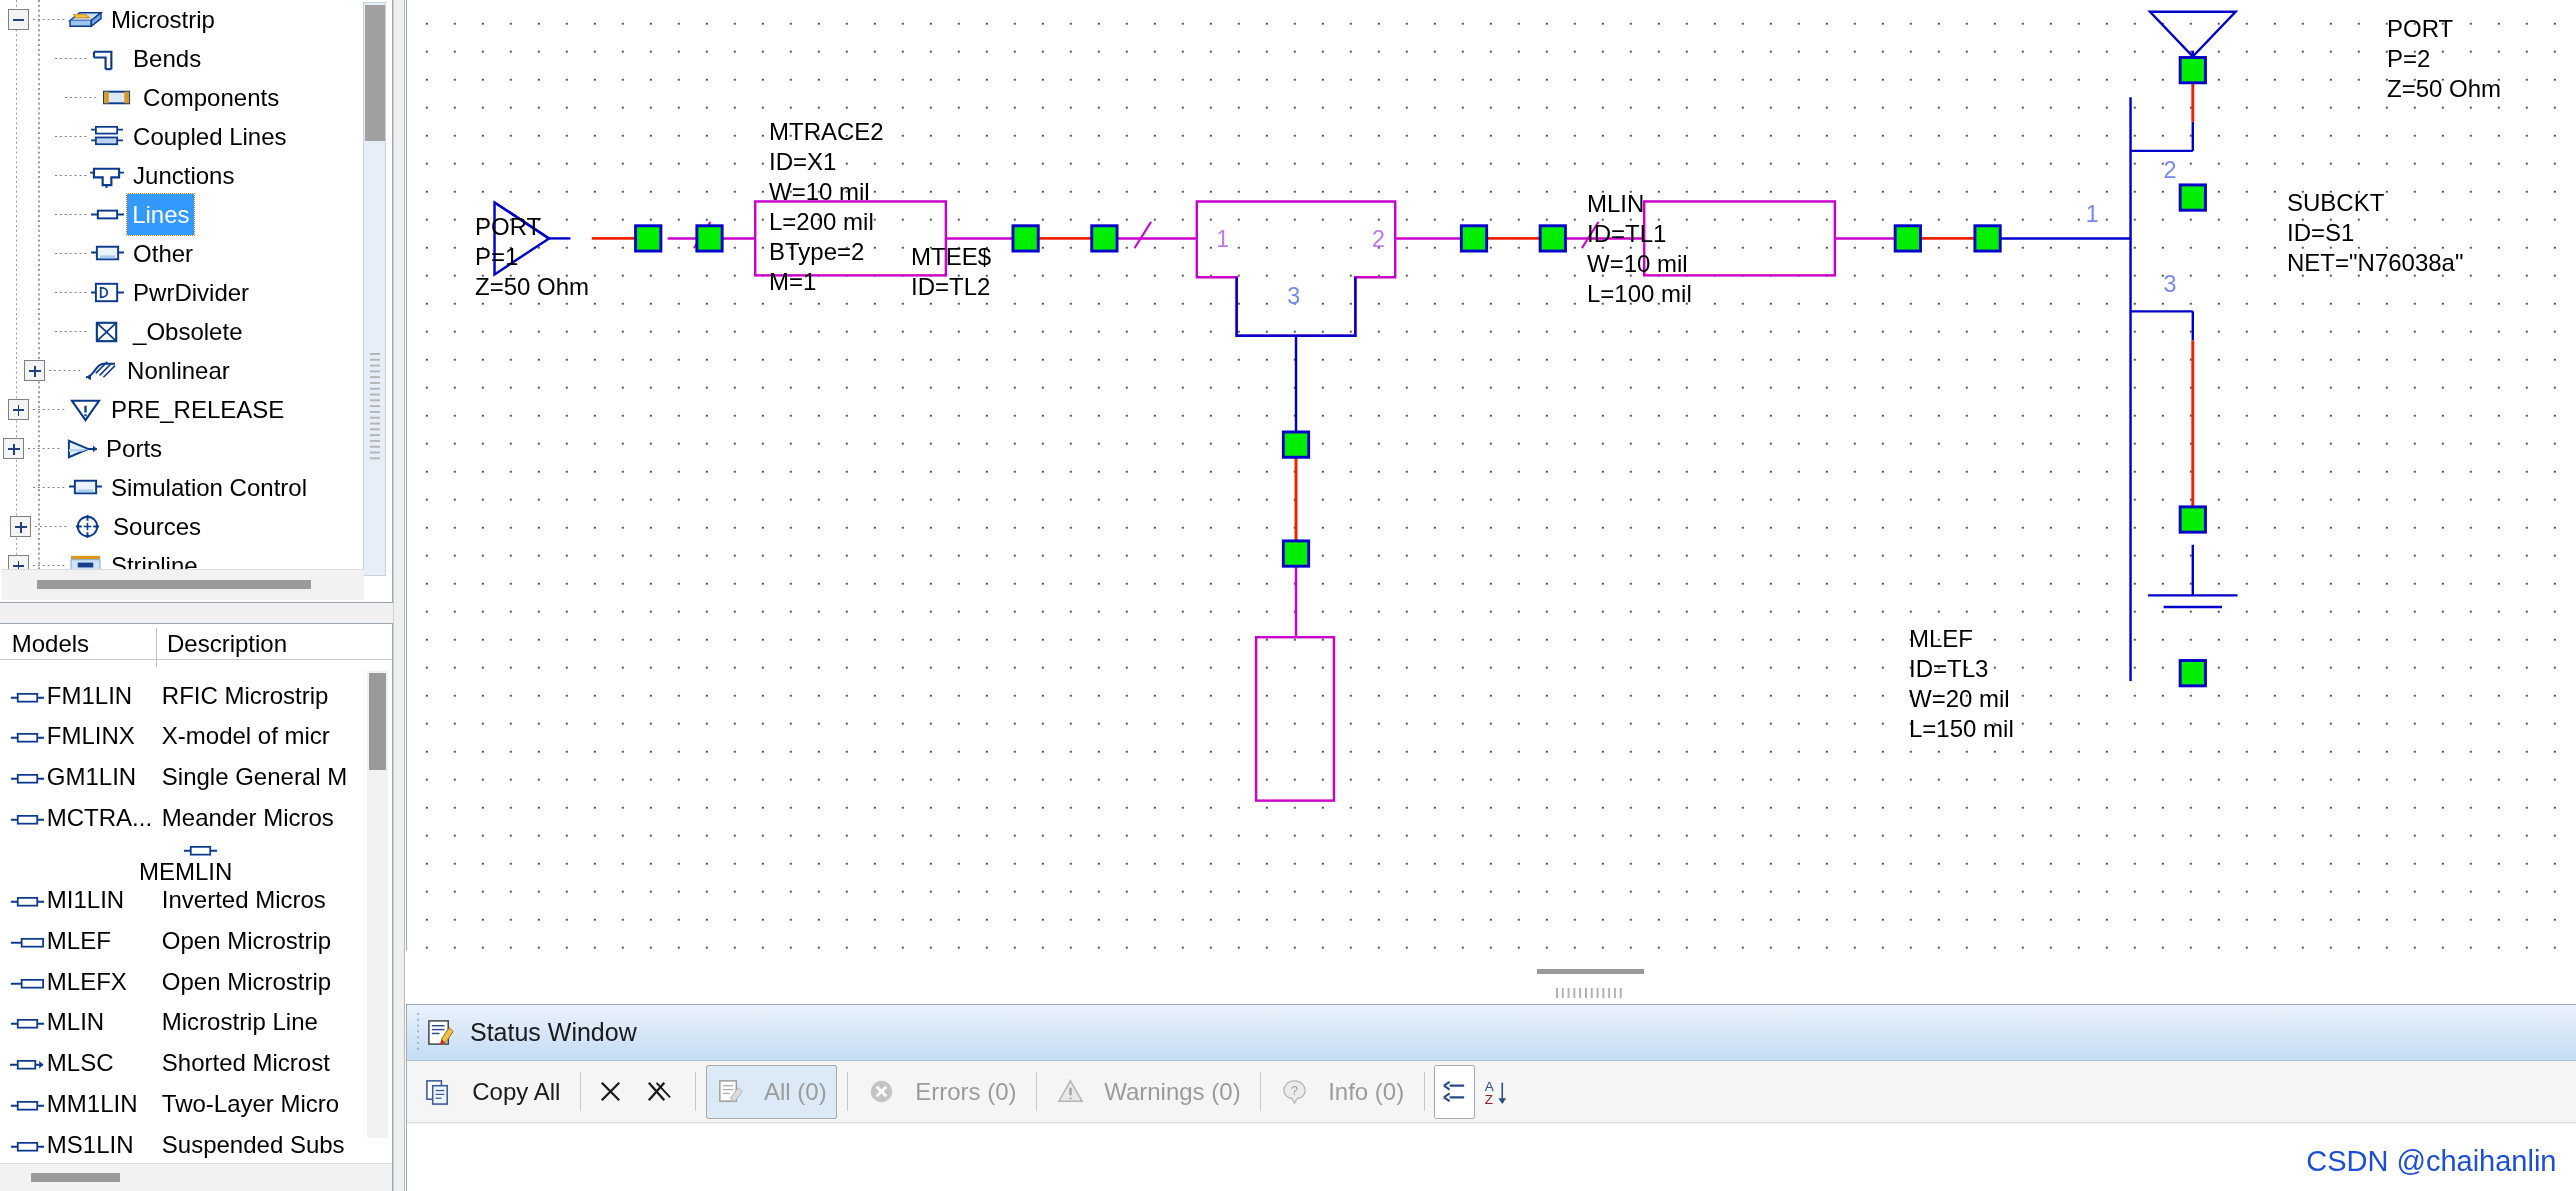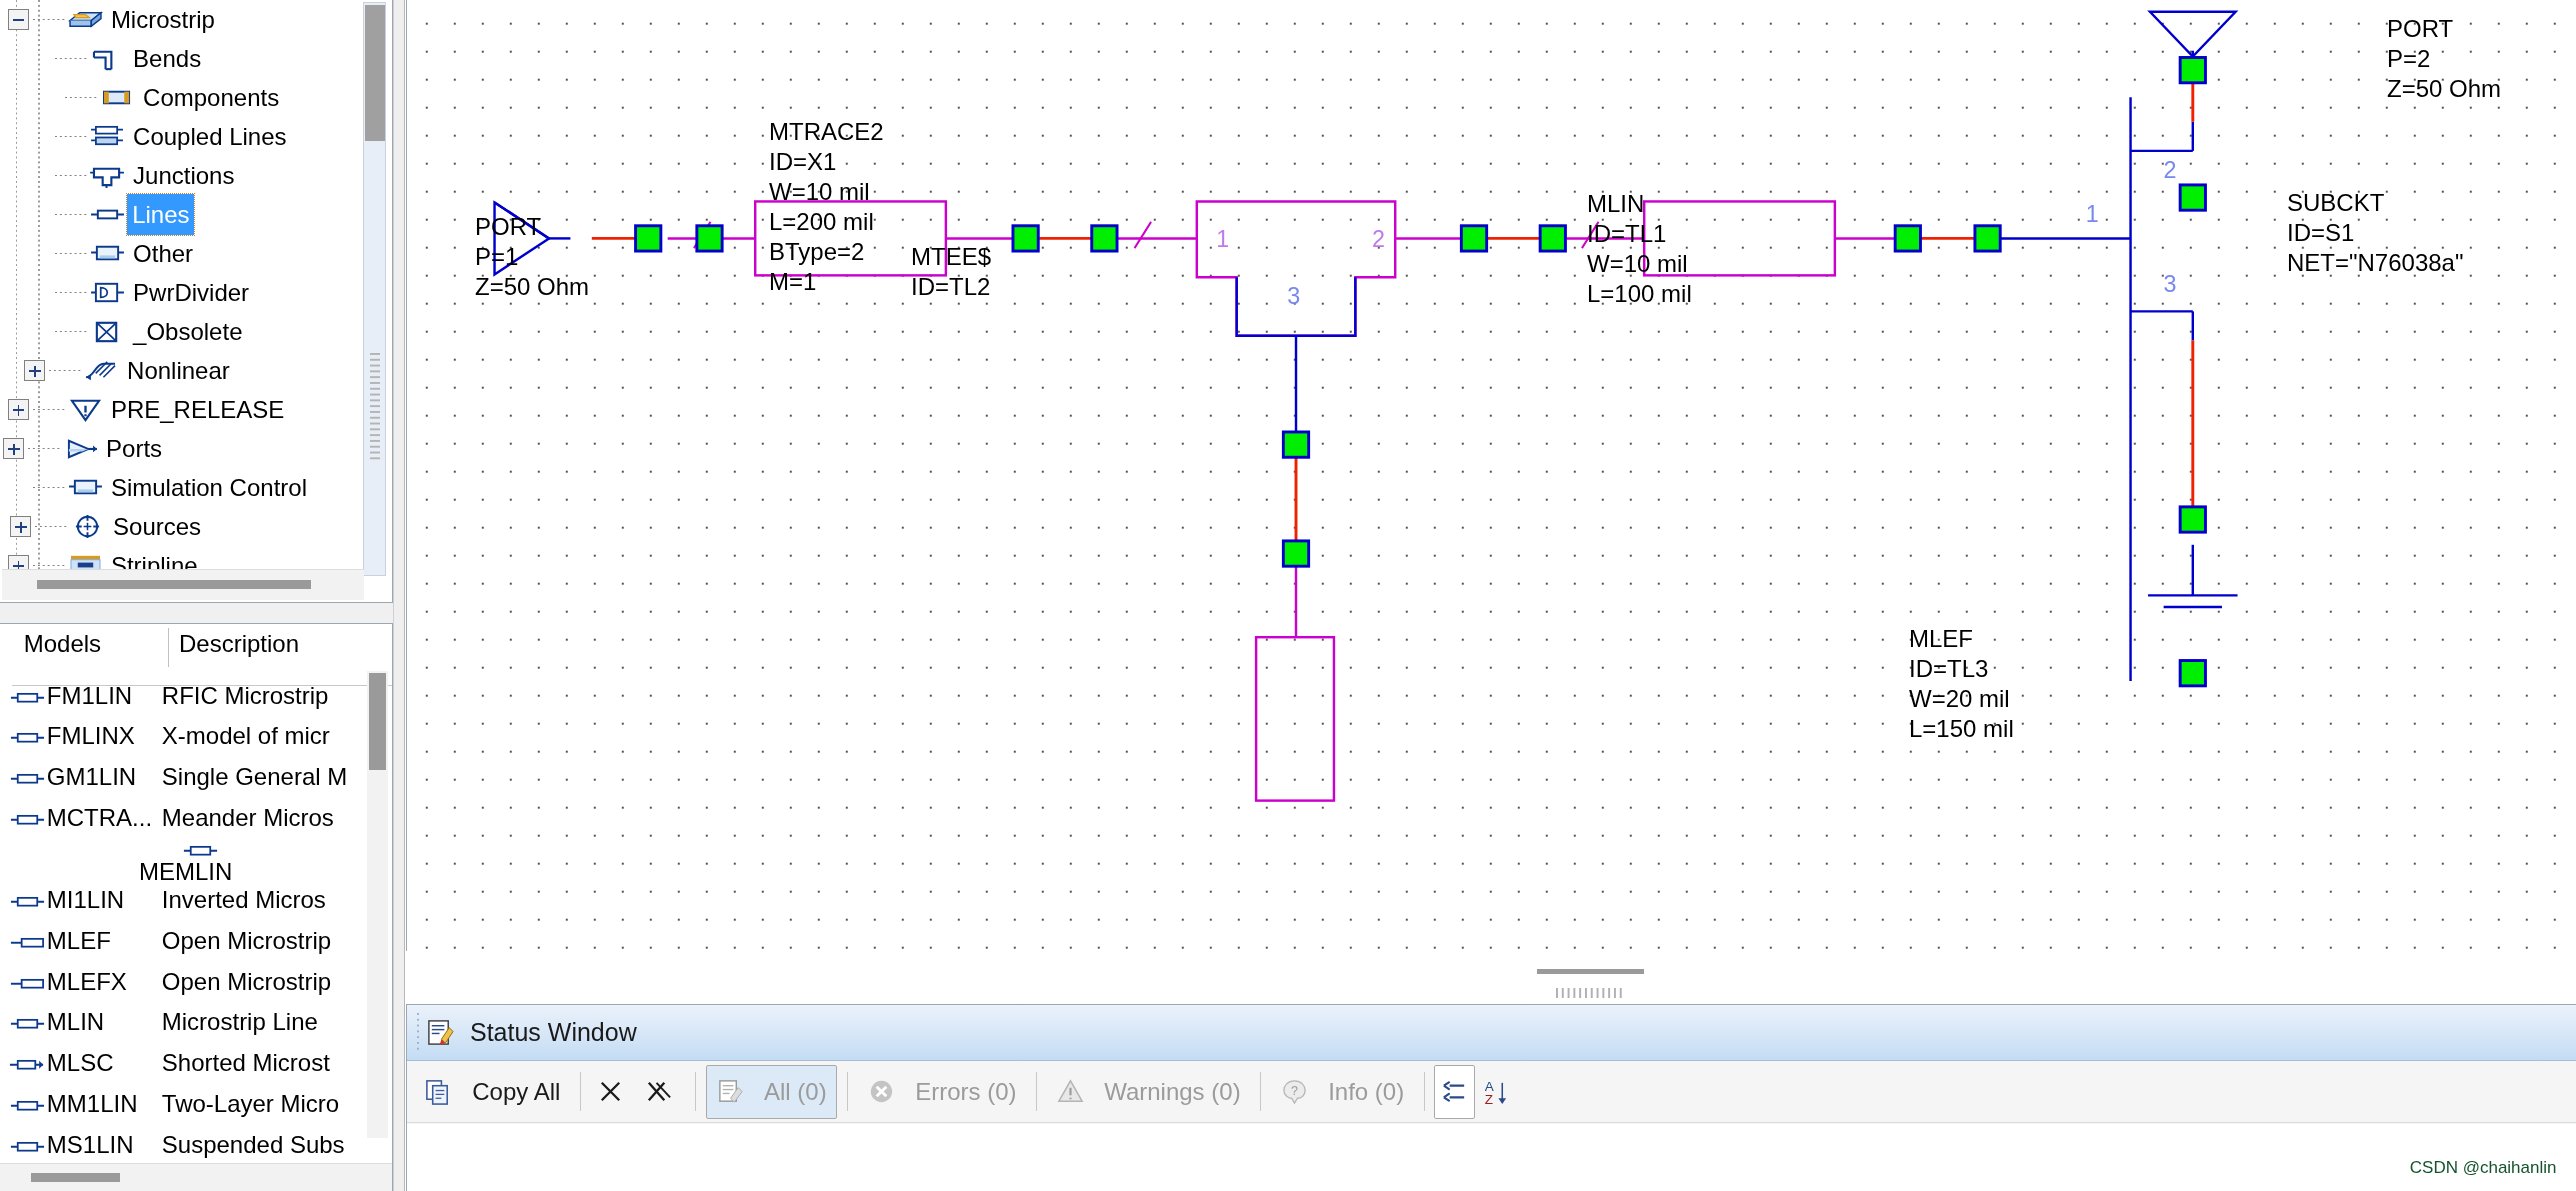--- a/index.html
+++ b/index.html
@@ -73,21 +73,21 @@
   }
   #tree-hthumb{ position:absolute; left:35px; top:9.7px; width:274px; height:9.7px; background:#9a9a9a;}
 
   
   #models-panel{
     position:absolute; left:0; top:623px; width:393px; height:569px;
     background:#ffffff; border:1px solid #9aa6b4; border-left:none; border-bottom:none;
     overflow:hidden;
   }
   #models-head{
-    position:absolute; left:12px; top:0; height:62px; width:393px; background:#fff;
+    position:absolute; left:0; top:0; height:36px; width:393px; background:#fff;
     border-bottom:1px solid #c8c8c8;
   }
   #models-head .h{
     position:absolute; top:5.8px; font-size:24px; color:#000;
   }
   #models-head .sep{ position:absolute; top:3.9px; left:156px; width:1px; height:39px; background:#c0c0c0;}
   .model-row{
     position:absolute; left:0; height:41px; width:393px;
     display:flex; align-items:center; font-size:24px; color:#000;
     white-space:nowrap;
@@ -161,21 +161,21 @@
     display:flex; align-items:center;
   }
   .tb-item{ display:flex; align-items:center; height:54px; padding:0 9.7px; font-size:24px; color:#1a1a1a; white-space:nowrap;gap:12px;}
   .tb-item.dim{ color:#9b9b9b; }
   .tb-item.boxed{ border:1px solid #a9a9a9; background:#dceaf7; border-radius:1.9px; }
   .tb-sep{ width:1px; height:39px; background:#c8c8c8; margin:0 9.7px; flex:0 0 auto;}
   .tb-icon{ width:29px; height:29px; margin-right:6.8px; flex:0 0 auto; position:relative;}
   #status-body{ position:absolute; left:0; top:119px; right:0; bottom:0; background:#ffffff;}
 
   #watermark{
-    position:absolute; right:19.5px; bottom:13.6px; font-size:17px; color:#14532d;
+    position:absolute; right:19.5px; bottom:13.6px; font-size:29px; color:#1d4ed8;
   }
 </style>
 </head>
 <body>
 
 <div id="left-panel">
 
   <div id="tree-panel">
     <div id="tree-inner">
       <div class="vline" style="left:15.6px;"></div>

